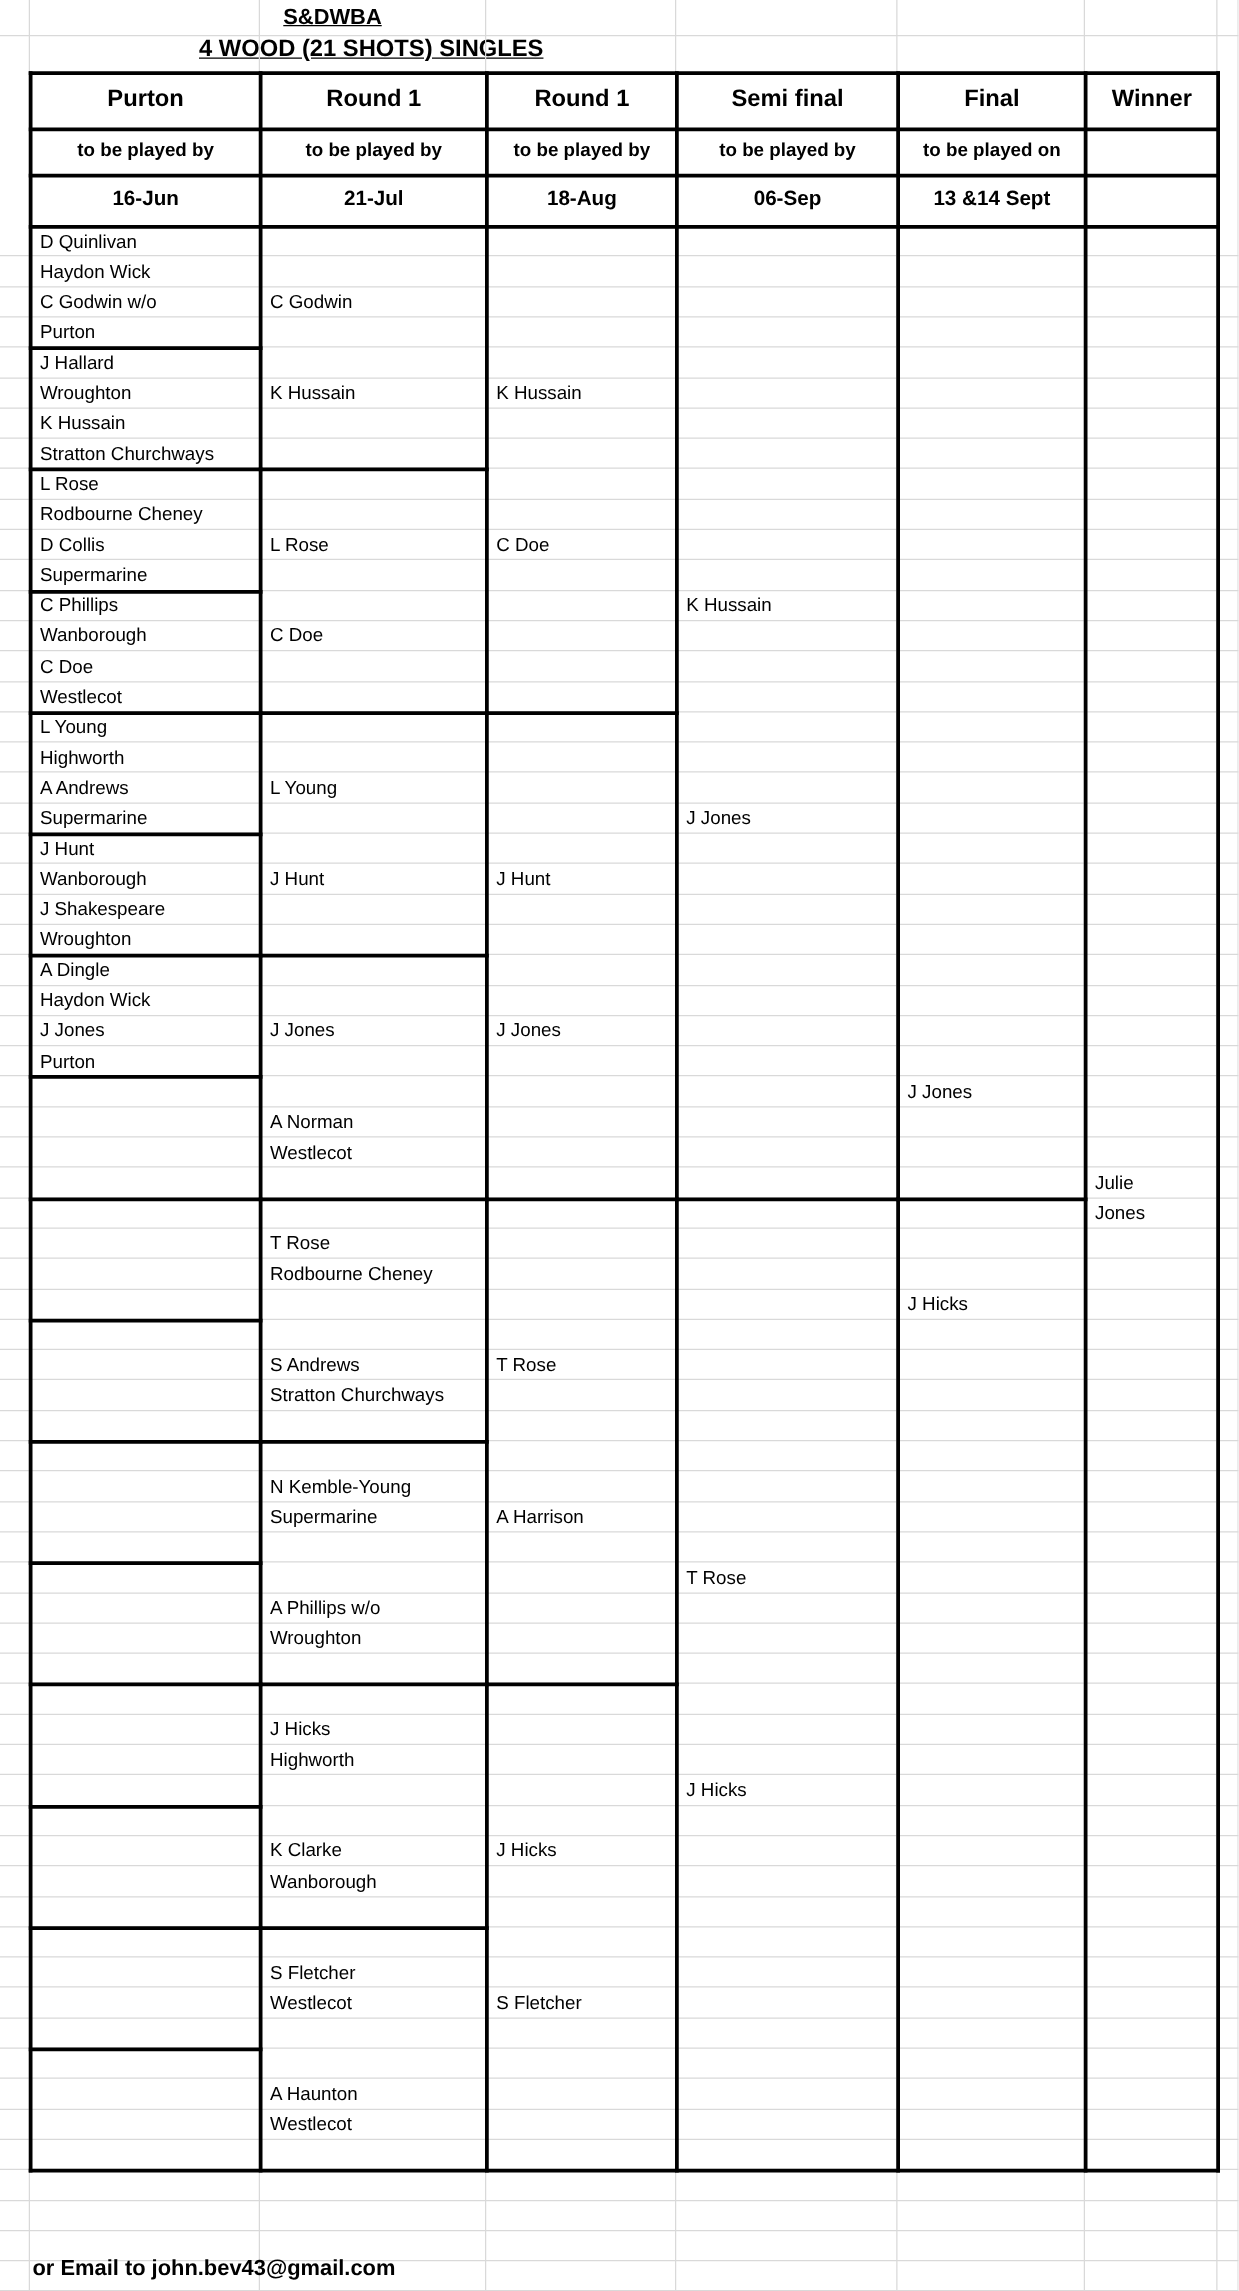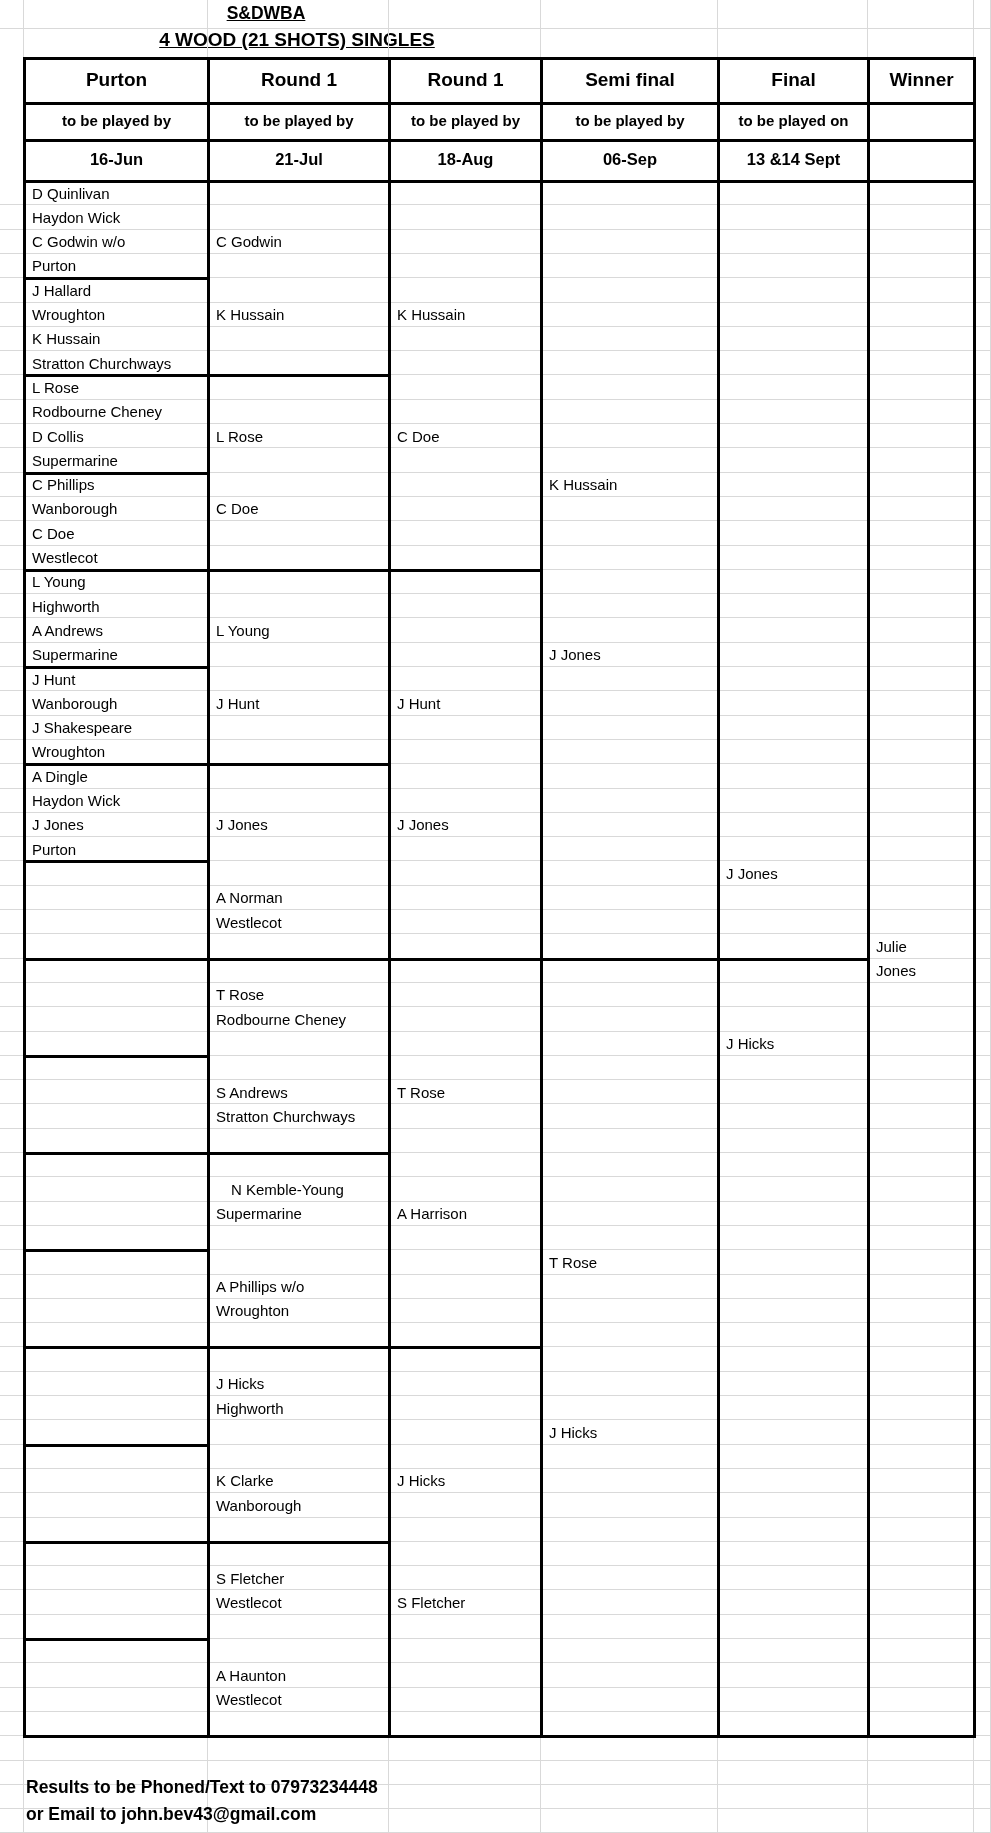--- a/index.html
+++ b/index.html
@@ -206,21 +206,21 @@
       <div class="cell-text" style="left: 210px; width: 175px; top: 497.4px; height: 24.3px; line-height: 24.3px;">C Doe</div>
       <div class="cell-text" style="left: 210px; width: 175px; top: 618.9px; height: 24.3px; line-height: 24.3px;">L Young</div>
       <div class="cell-text" style="left: 210px; width: 175px; top: 691.8px; height: 24.3px; line-height: 24.3px;">J Hunt</div>
       <div class="cell-text" style="left: 210px; width: 175px; top: 813.3px; height: 24.3px; line-height: 24.3px;">J Jones</div>
       <div class="cell-text" style="left: 210px; width: 175px; top: 886.2px; height: 24.3px; line-height: 24.3px;">A Norman</div>
       <div class="cell-text" style="left: 210px; width: 175px; top: 910.5px; height: 24.3px; line-height: 24.3px;">Westlecot</div>
       <div class="cell-text" style="left: 210px; width: 175px; top: 983.4px; height: 24.3px; line-height: 24.3px;">T Rose</div>
       <div class="cell-text" style="left: 210px; width: 175px; top: 1007.7px; height: 24.3px; line-height: 24.3px;">Rodbourne Cheney</div>
       <div class="cell-text" style="left: 210px; width: 175px; top: 1080.6px; height: 24.3px; line-height: 24.3px;">S Andrews</div>
       <div class="cell-text" style="left: 210px; width: 175px; top: 1104.9px; height: 24.3px; line-height: 24.3px;">Stratton Churchways</div>
-      <div class="cell-text" style="left: 225px; width: 175px; top: 1177.8px; height: 40px; line-height: 24.3px;">N Kemble-Young</div>
+      <div class="cell-text" style="left: 210px; width: 175px; top: 1177.8px; height: 40px; line-height: 24.3px;">N Kemble-Young</div>
       <div class="cell-text" style="left: 210px; width: 175px; top: 1202.1px; height: 24.3px; line-height: 24.3px;">Supermarine</div>
       <div class="cell-text" style="left: 210px; width: 175px; top: 1275px; height: 24.3px; line-height: 24.3px;">A Phillips w/o</div>
       <div class="cell-text" style="left: 210px; width: 175px; top: 1299.3px; height: 24.3px; line-height: 24.3px;">Wroughton</div>
       <div class="cell-text" style="left: 210px; width: 175px; top: 1372.2px; height: 24.3px; line-height: 24.3px;">J Hicks</div>
       <div class="cell-text" style="left: 210px; width: 175px; top: 1396.5px; height: 24.3px; line-height: 24.3px;">Highworth</div>
       <div class="cell-text" style="left: 210px; width: 175px; top: 1469.4px; height: 24.3px; line-height: 24.3px;">K Clarke</div>
       <div class="cell-text" style="left: 210px; width: 175px; top: 1493.7px; height: 24.3px; line-height: 24.3px;">Wanborough</div>
       <div class="cell-text" style="left: 210px; width: 175px; top: 1566.6px; height: 24.3px; line-height: 24.3px;">S Fletcher</div>
       <div class="cell-text" style="left: 210px; width: 175px; top: 1590.9px; height: 24.3px; line-height: 24.3px;">Westlecot</div>
       <div class="cell-text" style="left: 210px; width: 175px; top: 1663.8px; height: 24.3px; line-height: 24.3px;">A Haunton</div>
@@ -236,15 +236,14 @@
       <div class="cell-text" style="left: 543px; width: 171px; top: 473.1px; height: 24.3px; line-height: 24.3px;">K Hussain</div>
       <div class="cell-text" style="left: 543px; width: 171px; top: 643.2px; height: 24.3px; line-height: 24.3px;">J Jones</div>
       <div class="cell-text" style="left: 543px; width: 171px; top: 1250.7px; height: 24.3px; line-height: 24.3px;">T Rose</div>
       <div class="cell-text" style="left: 543px; width: 171px; top: 1420.8px; height: 24.3px; line-height: 24.3px;">J Hicks</div>
       <div class="cell-text" style="left: 720px; width: 144px; top: 861.9px; height: 24.3px; line-height: 24.3px;">J Jones</div>
       <div class="cell-text" style="left: 720px; width: 144px; top: 1032px; height: 24.3px; line-height: 24.3px;">J Hicks</div>
       <div class="cell-text" style="left: 870px; width: 100px; top: 934.8px; height: 24.3px; line-height: 24.3px;">Julie</div>
       <div class="cell-text" style="left: 870px; width: 100px; top: 959.1px; height: 24.3px; line-height: 24.3px;">Jones</div>
     </div>
 
-  <div class="footer-line" id="footer-1">Results to be Phoned/Text to 07973234448</div>
   <div class="footer-line" id="footer-2">or Email to john.bev43@gmail.com</div>
 </div>
 
 </body></html>

